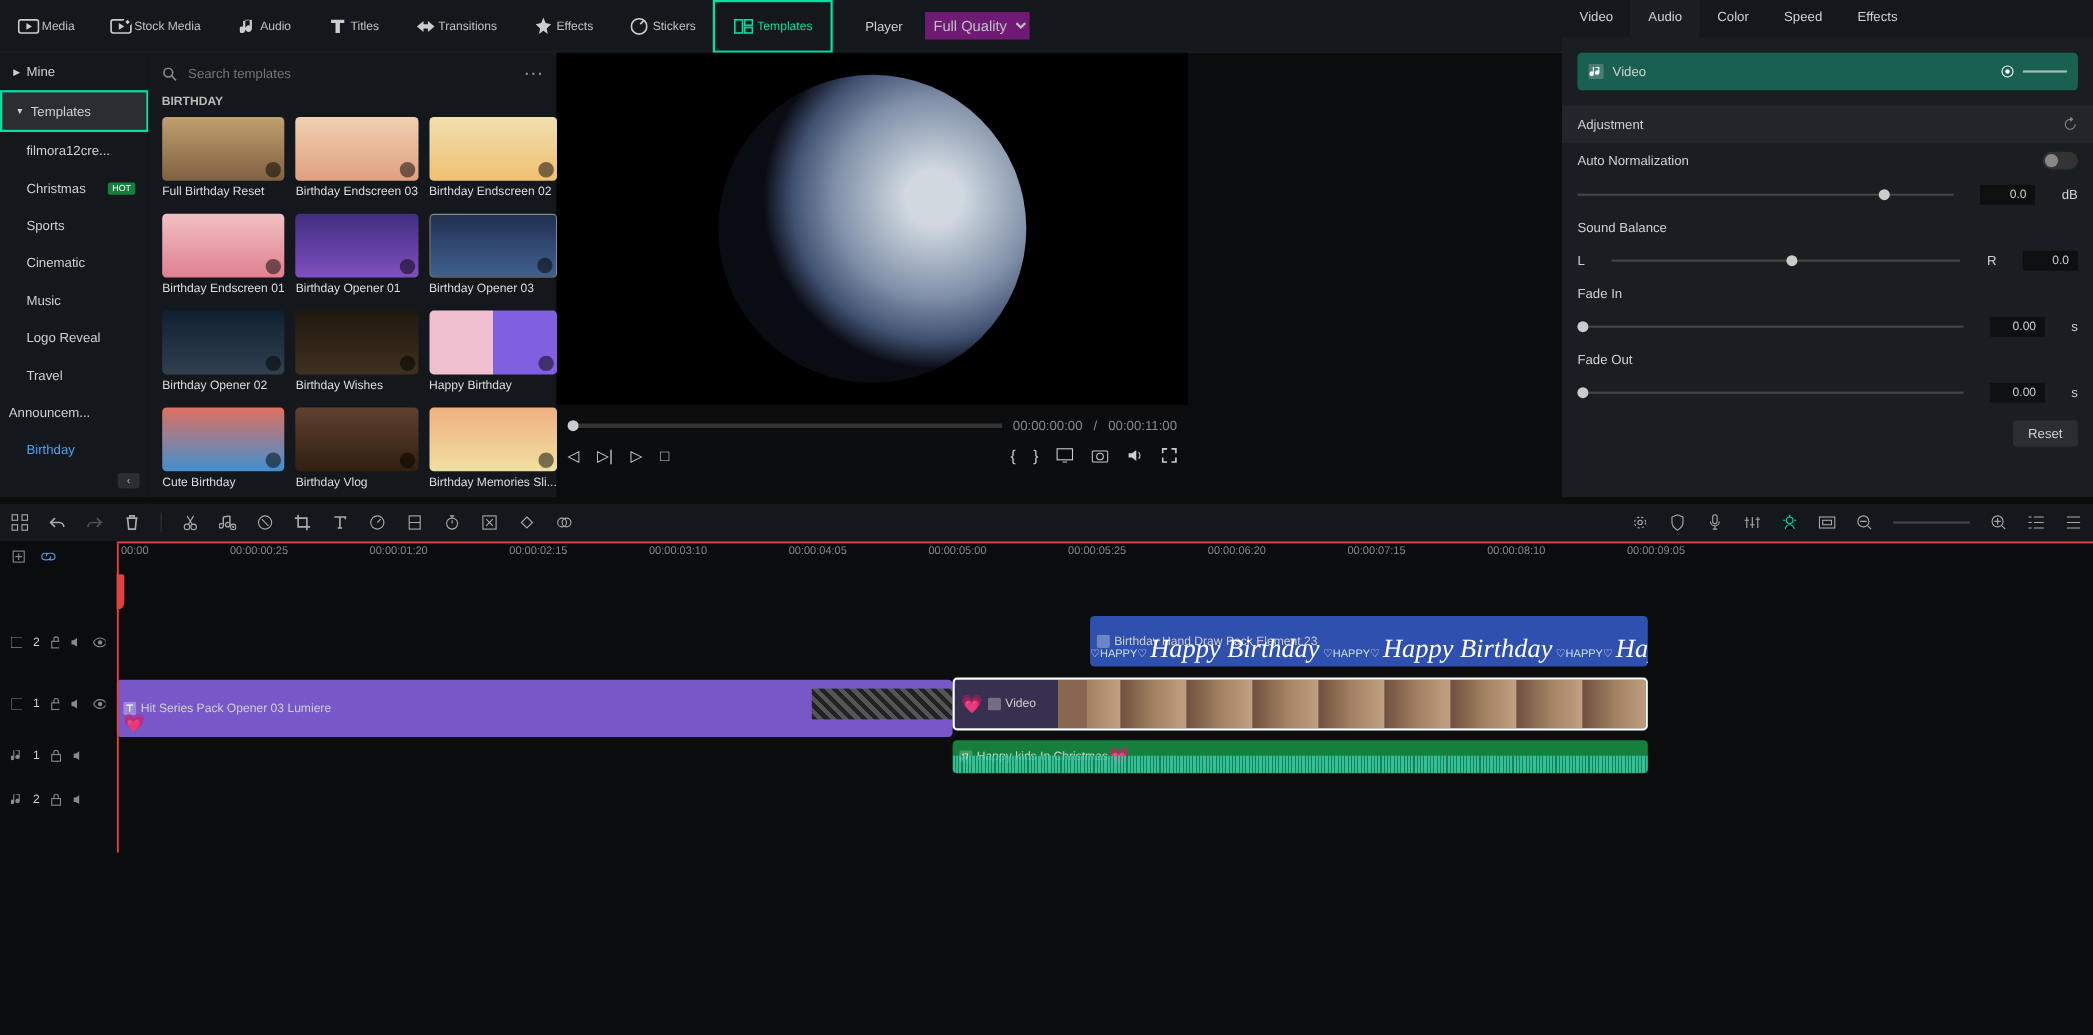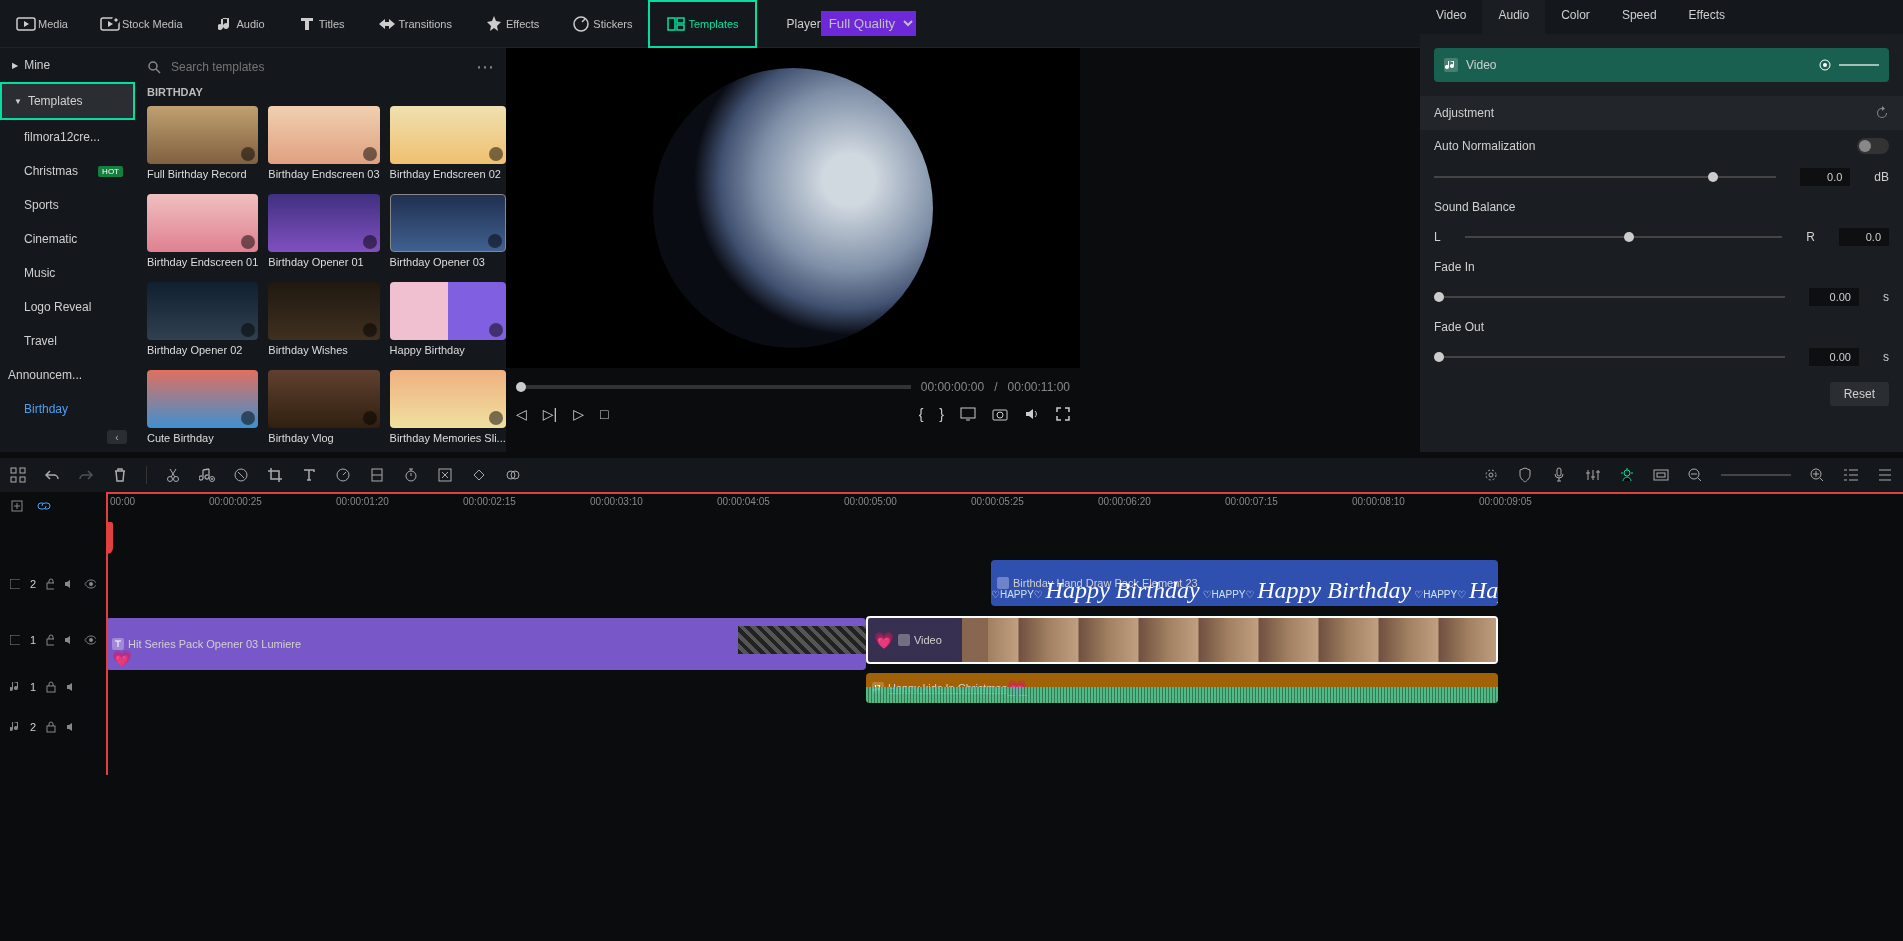--- a/index.html
+++ b/index.html
@@ -5,21 +5,21 @@
 * { margin: 0; padding: 0; box-sizing: border-box; font-family: Arial, sans-serif; }
 body { background: #0a0c0e; color: #d0d0d0; font-size: 12px; overflow: hidden; width: 1903px; height: 941px; }
 
 
 .top-toolbar { display: flex; align-items: center; height: 48px; background: #14181c; border-bottom: 1px solid #222; }
 .tool-tab { display: flex; align-items: center; justify-content: center; padding: 4px 16px; cursor: pointer; height: 48px; gap: 2px; }
 .tool-tab .tool-icon { width: 20px; height: 16px; display: flex; align-items: center; justify-content: center; }
 .tool-tab span { font-size: 11px; color: #c0c0c0; }
 .tool-tab.active { border: 2px solid #00e0a0; }
 .player-controls-top { margin-left: 30px; display: flex; align-items: center; }
-.player-controls-top select { background: #6d28d9; border: none; color: #c0c0c0; padding: 4px; }
+.player-controls-top select { background: #701a75; border: none; color: #c0c0c0; padding: 4px; margin-left: 20px; }
 .top-right { margin-left: auto; margin-right: 20px; }
 
 
 .right-panel { position: absolute; right: 0; top: 0; width: 483px; background: #1a1e22; height: 452px; }
 .right-tabs { display: flex; background: #14181c; height: 34px; }
 .right-tab { padding: 8px 16px; font-size: 12px; cursor: pointer; }
 .right-tab.active { background: #1a1e22; }
 .video-header { background: #1a6050; margin: 14px; padding: 10px; border-radius: 4px; display: flex; align-items: center; gap: 8px; }
 .audio-section { padding: 0 14px; }
 .section-header { display: flex; justify-content: space-between; align-items: center; padding: 10px 0; font-size: 12px; }
@@ -87,21 +87,21 @@
 .playhead { position: absolute; left: 0; top: 0; width: 2px; height: 283px; background: #e04040; z-index: 5; }
 .playhead::before { content:''; position: absolute; top: 28px; left: -5px; width: 12px; height: 32px; background:#e04040; border-radius: 2px 2px 6px 6px; }
 .tracks { position: relative; }
 .track { position: relative; height: 50px; }
 .clip { position: absolute; top: 6px; height: 52px; border-radius: 4px; display: flex; align-items: center; padding: 0 6px; font-size: 11px; overflow: hidden; }
 .clip.title { background: #3050b0; left: 885px; width: 507px; height: 46px; top: 4px; }
 .clip.title .script { font-family: cursive; font-size: 24px; color: #fff; font-style: italic; }
 .clip.video1 { background: #7858c8; left: 0; width: 760px; }
 .clip.video2 { left: 760px; width: 632px; border: 2px solid #fff; background: linear-gradient(90deg, #383050 15%, #886650 15%); top:4px; height: 48px; }
 .clip.audio1 { background: #1a8068; left: 0; width: 838px; height: 30px; top: 6px; }
-.clip.audio2 { background: #a16207; left: 760px; width: 632px; height: 30px; top: 6px; text-decoration: underline; }
+.clip.audio2 { background: #15803d; left: 760px; width: 632px; height: 30px; top: 6px; }
 .hatch { position: absolute; left: 632px; top: 8px; width: 128px; height: 28px; background: repeating-linear-gradient(45deg, #222, #222 4px, #555 4px, #555 8px); }
 .waveform { position: absolute; left: 0; right: 0; bottom: 0; height: 16px; background: repeating-linear-gradient(90deg, #3dd0a8 0, #3dd0a8 2px, #1a8068 2px, #1a8068 3px); opacity: 0.8; }
 .heart { font-size:16px; }
 .thumbs-strip { position:absolute; left: 120px; right:0; top:0; bottom:0; background: repeating-linear-gradient(90deg, #a08060 0, #c0a080 30px, #705040 31px, #a08060 60px); }
 svg { display: block; }
 </style>
 </head>
 <body>
 
 <div class="top-toolbar">
@@ -314,21 +314,21 @@
       </svg>
     <input class="search-input" placeholder="Search templates" style="">
     <span class="more-dots">⋯</span>
   </div>
   <div class="section-title">BIRTHDAY</div>
   <div class="template-grid">
     <div class="template-item">
         <div class="template-thumb" style="background:linear-gradient(#c0a070,#806040)">
           <div class="dl-icon"></div>
         </div>
-        <div class="template-label">Full Birthday Record</div>
+        <div class="template-label">Full Birthday Reset</div>
       </div>
     <div class="template-item">
         <div class="template-thumb" style="background:linear-gradient(#f0d0b0,#e0a080)">
           <div class="dl-icon"></div>
         </div>
         <div class="template-label">Birthday Endscreen 03</div>
       </div>
     <div class="template-item">
         <div class="template-thumb" style="background:linear-gradient(#f0e0b0,#f0c070)">
           <div class="dl-icon"></div>

